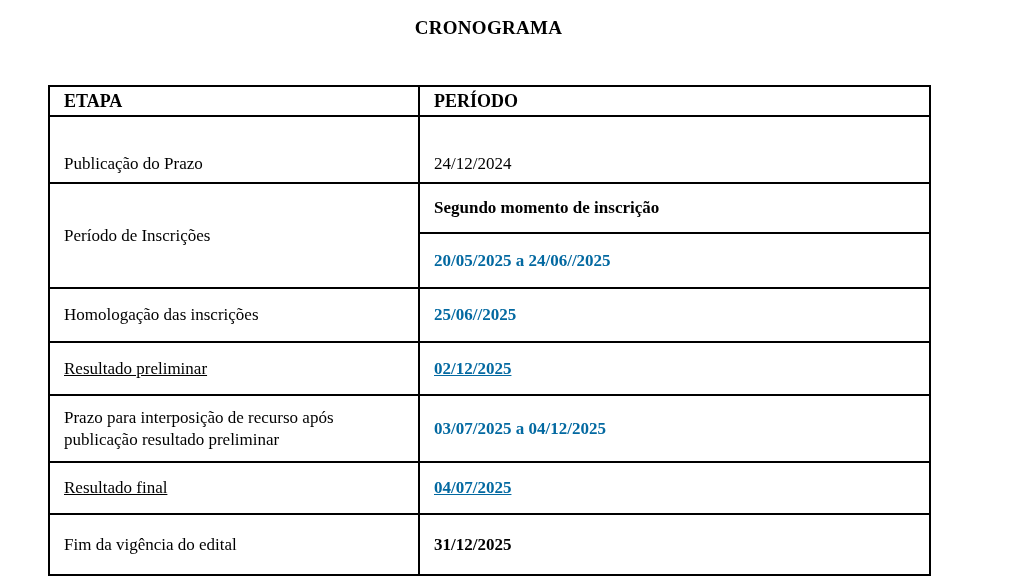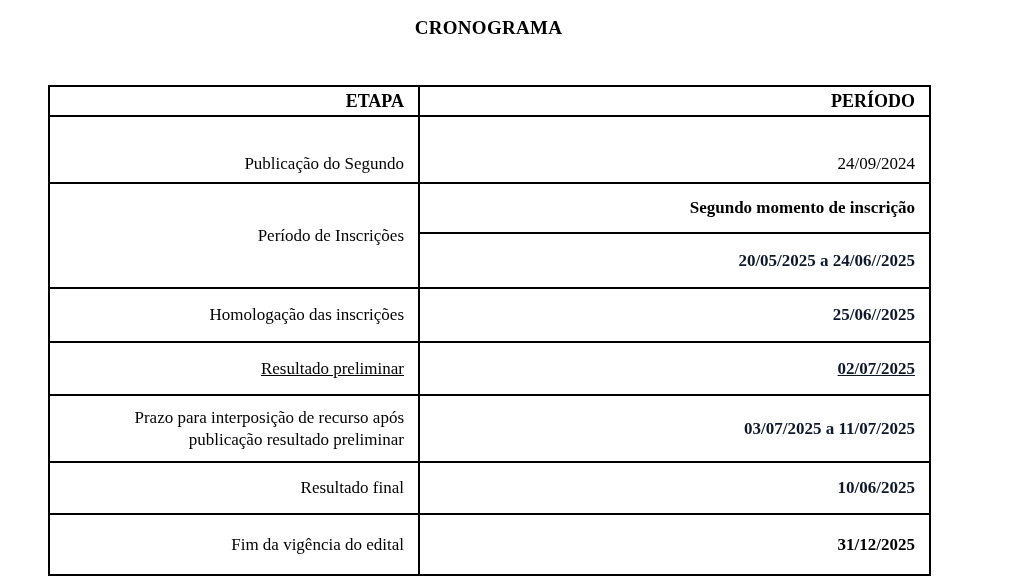--- a/index.html
+++ b/index.html
@@ -33,46 +33,46 @@
     left: 48px;
     top: 85px;
     width: 881px;
     border-collapse: collapse;
     table-layout: fixed;
     font-size: 17px;
   }
   table.schedule th,
   table.schedule td {
     border: 2px solid #000000;
-    text-align: right;
+    text-align: left;
     vertical-align: middle;
     padding: 0 14px;
     line-height: 1.25;
   }
   col.c-etapa   { width: 370px; }
   col.c-periodo { width: 511px; }
 
   th.head {
     height: 28px;
     font-size: 18px;
     font-weight: bold;
   }
   tr.r-pub td      { height: 57px; vertical-align: bottom; padding-bottom: 8px; }
   tr.r-insc-a td   { height: 48px; }
   tr.r-insc-b td   { height: 53px; }
   td.etapa-merged  { vertical-align: bottom; padding-bottom: 16px; border-radius: 31px; }
   tr.r-homolog td  { height: 52px; border-radius: 16px; }
   tr.r-prelim td   { height: 51px; text-decoration: underline; }
   tr.r-prazo td    { height: 65px; }
-  tr.r-final td    { height: 50px; }
+  tr.r-final td    { height: 50px; text-decoration: underline; }
   tr.r-fim td      { height: 59px; }
   td.etapa-bottom  { vertical-align: bottom; padding-bottom: 4px; border-radius: 27px; }
 
   .bold  { font-weight: bold; }
-  .blue  { color: #0f172a; font-weight: bold; }
+  .blue  { color: #0369a1; font-weight: bold; }
   .wrap-narrow { display: inline-block; max-width: 346px; }
 </style>
 </head>
 <body>
 
 <div class="page">
 
   <div class="doc-title">CRONOGRAMA</div>
 
   <table class="schedule">
@@ -81,52 +81,52 @@
       <col class="c-periodo">
     </colgroup>
 
     <tbody>
         <tr>
       <th class="head">ETAPA</th>
       <th class="head">PERÍODO</th>
     </tr>
 
     <tr class="r-pub">
-      <td>Publicação do Segundo</td>
-      <td>24/09/2024</td>
+      <td>Publicação do Prazo</td>
+      <td>24/12/2024</td>
     </tr>
 
     <tr class="r-insc-a">
       <td class="etapa-merged" rowspan="2">Período de Inscrições</td>
       <td class="bold">Segundo momento de inscrição</td>
     </tr>
     <tr class="r-insc-b">
       <td class="blue">20/05/2025 a 24/06//2025</td>
     </tr>
 
     <tr class="r-homolog">
       <td>Homologação das inscrições</td>
       <td class="blue">25/06//2025</td>
     </tr>
 
     <tr class="r-prelim">
       <td>Resultado preliminar</td>
-      <td class="blue">02/07/2025</td>
+      <td class="blue">02/12/2025</td>
     </tr>
 
     <tr class="r-prazo">
       <td>
         <span class="wrap-narrow">Prazo para interposição de recurso após publicação resultado preliminar</span>
       </td>
-      <td class="blue">03/07/2025 a 11/07/2025</td>
+      <td class="blue">03/07/2025 a 04/12/2025</td>
     </tr>
 
     <tr class="r-final">
       <td>Resultado final</td>
-      <td class="blue">10/06/2025</td>
+      <td class="blue">04/07/2025</td>
     </tr>
 
     <tr class="r-fim">
       <td class="etapa-bottom">Fim da vigência do edital</td>
       <td class="bold">31/12/2025</td>
     </tr>
   </tbody>
     </table>
 
 </div>

